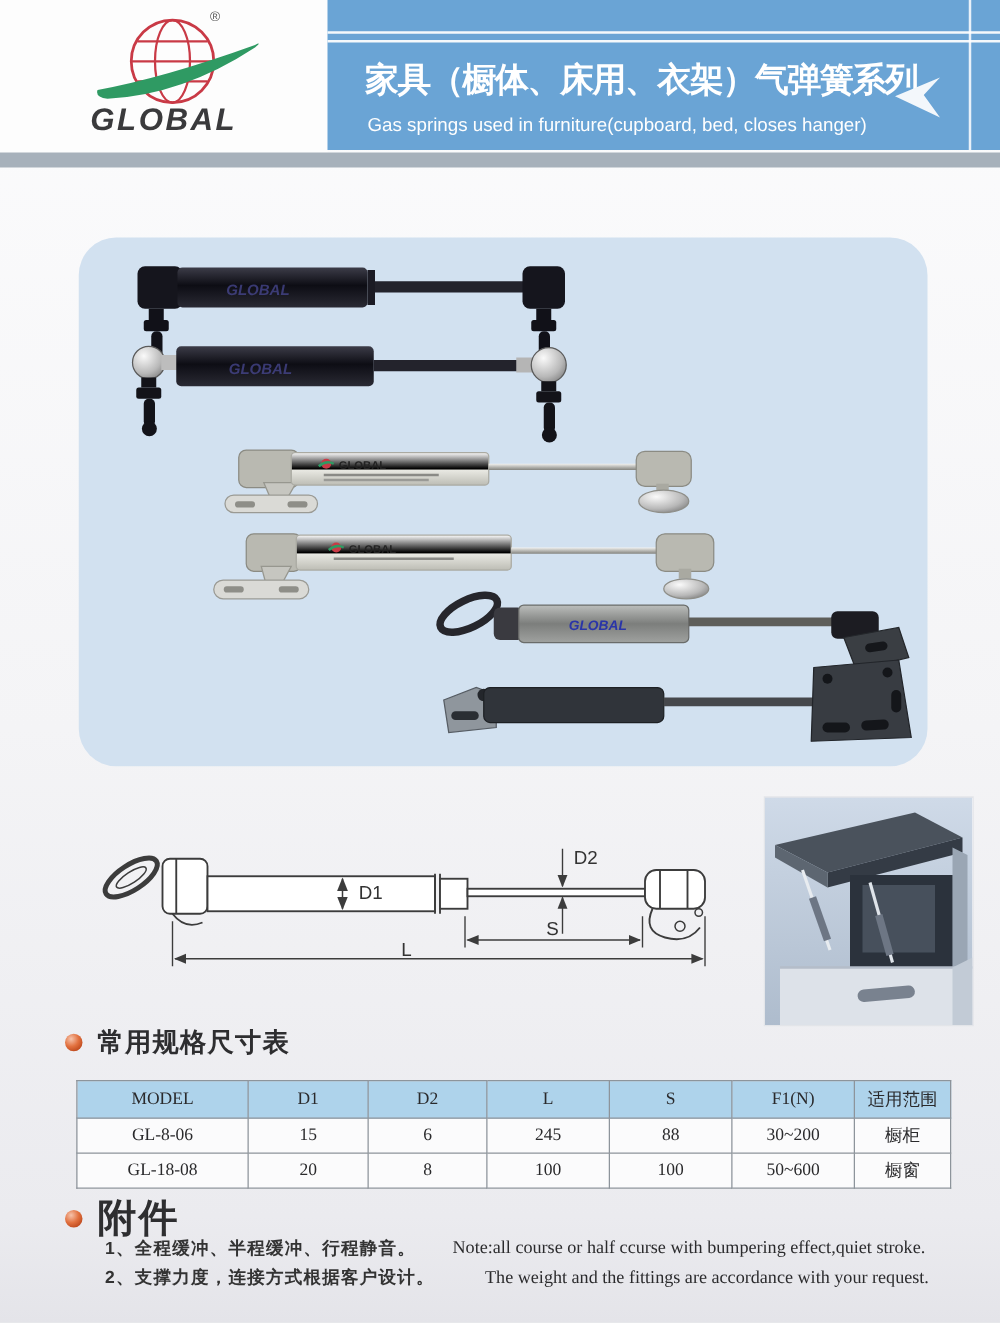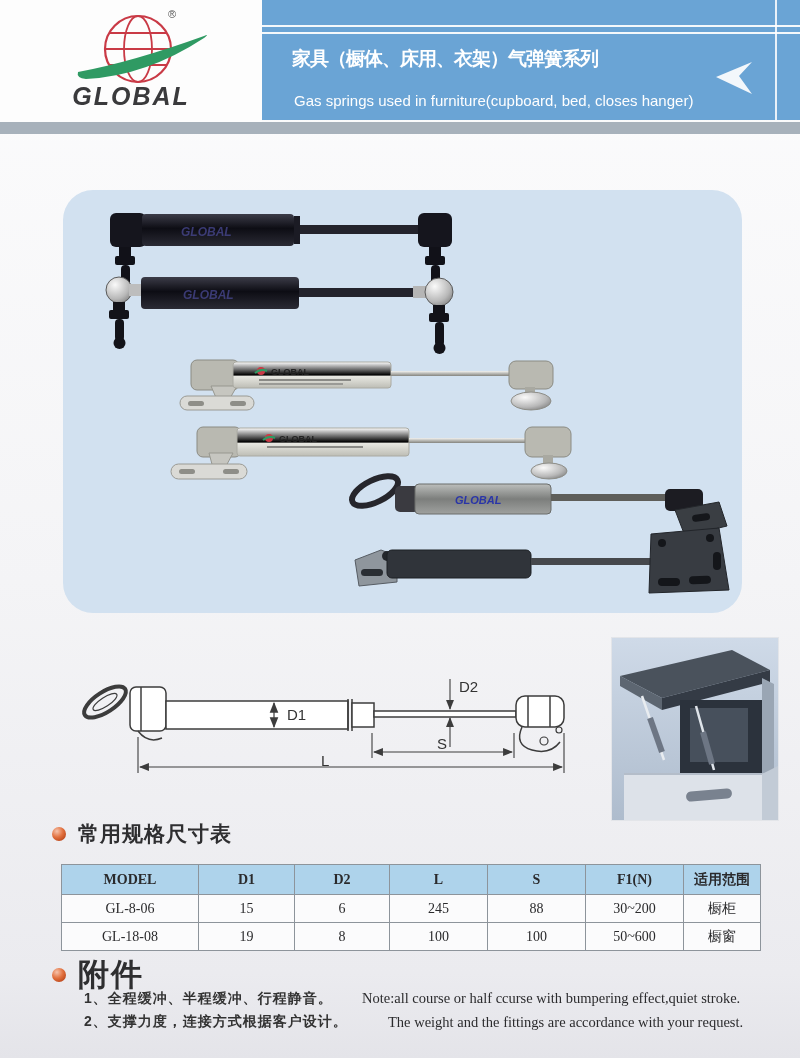--- a/index.html
+++ b/index.html
@@ -12,21 +12,21 @@
   }
   
   .logo-box { position:absolute; left:0; top:0; width:262px; height:122px; background:#fdfdfd; }
   .logo-globe { position:absolute; left:76px; top:10px; }
   .reg-mark { position:absolute; left:168px; top:8px; font-size:11px; color:#555; }
   .brand-text { position:absolute; left:0; top:82px; width:262px; text-align:center;
     font-size:25px; font-weight:bold; font-style:italic; letter-spacing:2px; color:#3a3a3c; }
   .banner { position:absolute; left:262px; top:0; width:538px; height:120px; background:#6aa4d5; }
   .banner-line { position:absolute; left:0; right:0; height:2px; background:#f4f8fb; }
   .banner-title { position:absolute; left:30px; top:46px; width:460px;
-    font-size:19px; font-weight:bold; color:#ffffff; letter-spacing:-1px; white-space:nowrap; }
+    font-size:27px; font-weight:bold; color:#ffffff; letter-spacing:-1px; white-space:nowrap; }
   .banner-sub { position:absolute; left:32px; top:92px; font-size:15px; color:#fefefe; white-space:nowrap; }
   .banner-arrow { position:absolute; left:452px; top:60px; }
   .banner-vline { position:absolute; left:513px; top:0; width:2px; height:120px; background:rgba(255,255,255,.85); }
   .band { position:absolute; left:0; top:122px; width:800px; height:12px; background:#a7b1bb; }
   
   .panel { position:absolute; left:63px; top:190px; width:679px; height:423px;
     background:#d2e1f0; border-radius:30px; }
   
   .diagram { position:absolute; left:78px; top:665px; }
   .dim-label { position:absolute; font-size:15px; color:#333; font-family:"Liberation Sans",sans-serif; }
@@ -40,21 +40,21 @@
   
   .spec-head { position:absolute; left:52px; top:820px; display:flex; align-items:center; gap:12px; }
   .bullet { width:14px; height:14px; border-radius:50%;
     background:radial-gradient(circle at 35% 30%, #f6c3ab, #e2713f 45%, #b23c12 90%); }
   .spec-head .cn { font-size:21px; font-weight:bold; color:#2e2e30; letter-spacing:1px; }
   .spec-head .en { font-size:21px; color:#2e2e30; letter-spacing:1px; }
   
   .spec-table { position:absolute; left:61px; top:864px; border-collapse:collapse;
     font-family:"Liberation Serif", serif; font-size:14px; color:#2a2a2c; }
   .spec-table th, .spec-table td { border:1px solid #8d949b; text-align:center; padding:0; }
-  .spec-table th { height:30px; background:#aed3eb; font-weight:bold;text-align:center; }
+  .spec-table th { height:30px; background:#aed3eb; font-weight:normal;text-align:center; }
   .spec-table td { height:28px; background:#fbfbfc; }
   
   .acc-head { position:absolute; left:52px; top:954px; display:flex; align-items:center; gap:12px; }
   .acc-head .cn { font-size:31px; font-weight:bold; color:#2e2e30; letter-spacing:2px; }
   .note-cn { position:absolute; font-size:14px; font-weight:600; color:#333; letter-spacing:1px; }
   #note-cn-1 { left:84px; top:990px; }
   #note-cn-2 { left:84px; top:1013px; }
   .note-en { position:absolute; font-family:"Liberation Serif", serif; font-size:14.5px; color:#2b2b2d; }
   #note-en-1 { left:362px; top:990px; }
   #note-en-2 { left:388px; top:1014px; }
@@ -318,21 +318,21 @@
       <td>GL-8-06</td>
       <td>15</td>
       <td>6</td>
       <td>245</td>
       <td>88</td>
       <td>30~200</td>
       <td>橱柜</td>
     </tr>
     <tr>
       <td>GL-18-08</td>
-      <td>19</td>
+      <td>20</td>
       <td>8</td>
       <td>100</td>
       <td>100</td>
       <td>50~600</td>
       <td>橱窗</td>
     </tr>
   </tbody>
     </table>
 
   <div class="acc-head">

